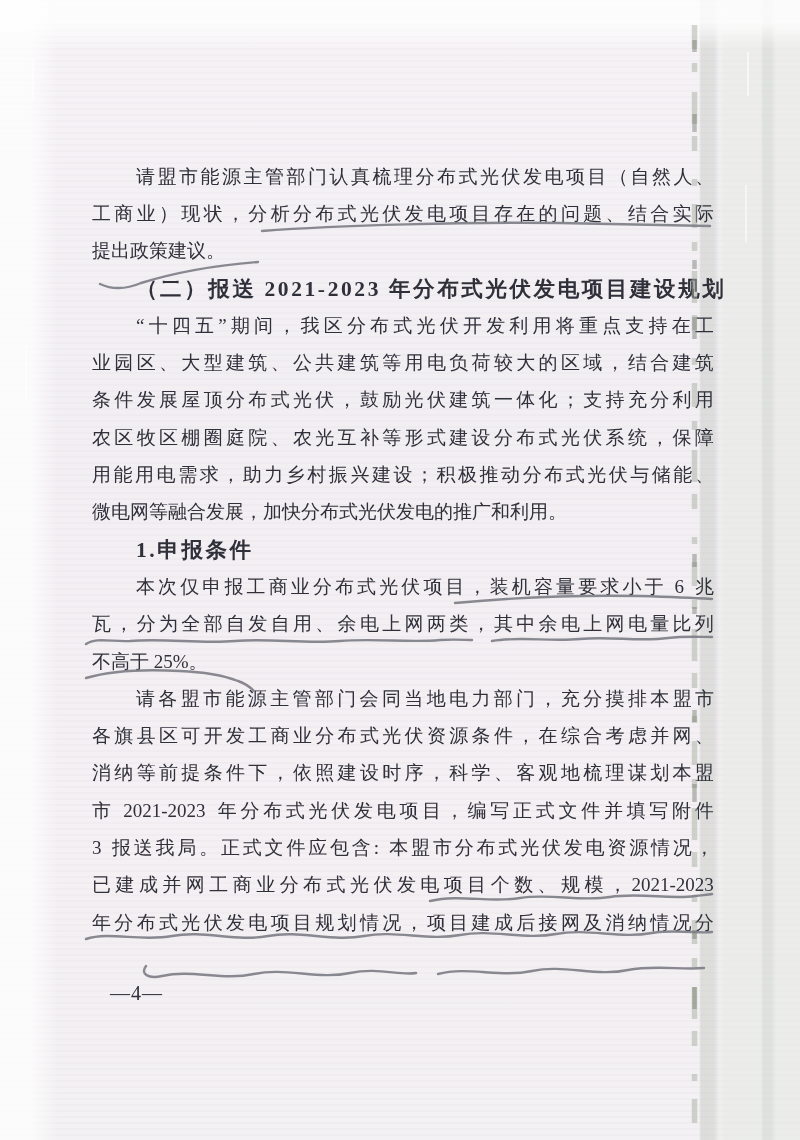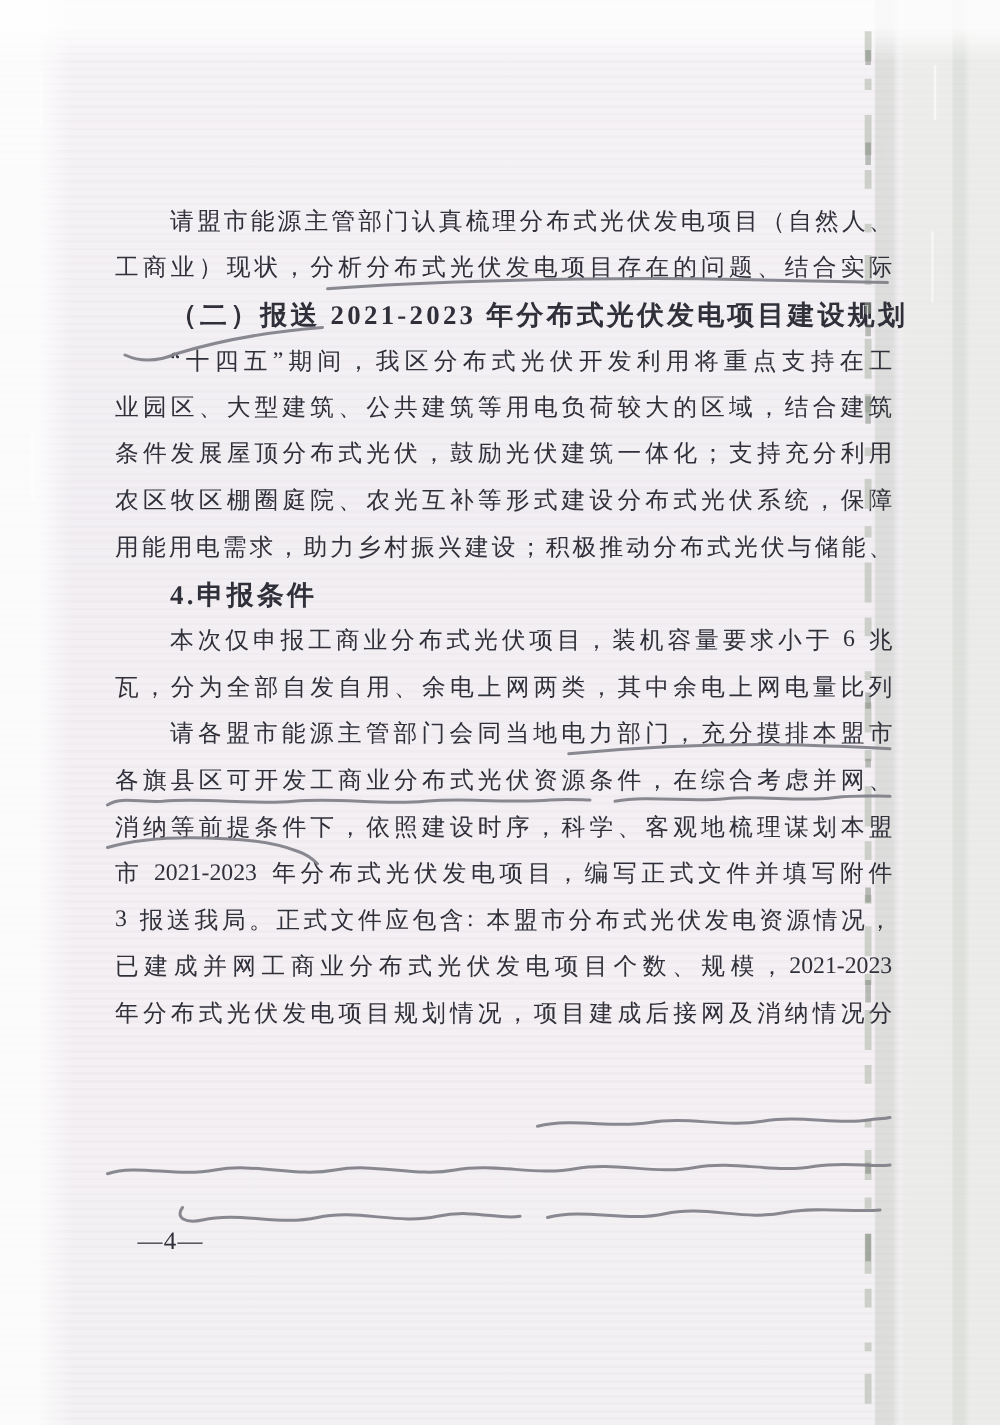--- a/index.html
+++ b/index.html
@@ -31,29 +31,32 @@
   .glare{stroke:#ffffff;}
 </style>
 </head>
 <body>
 
 <div class="page">
 
   <div class="doc" id="doc-lines">
       <div class="line fill indent"><span>请</span><span>盟</span><span>市</span><span>能</span><span>源</span><span>主</span><span>管</span><span>部</span><span>门</span><span>认</span><span>真</span><span>梳</span><span>理</span><span>分</span><span>布</span><span>式</span><span>光</span><span>伏</span><span>发</span><span>电</span><span>项</span><span>目</span><span>（</span><span>自</span><span>然</span><span>人</span><span>、</span></div>
       <div class="line fill"><span>工</span><span>商</span><span>业</span><span>）</span><span>现</span><span>状</span><span>，</span><span>分</span><span>析</span><span>分</span><span>布</span><span>式</span><span>光</span><span>伏</span><span>发</span><span>电</span><span>项</span><span>目</span><span>存</span><span>在</span><span>的</span><span>问</span><span>题</span><span>、</span><span>结</span><span>合</span><span>实</span><span>际</span></div>
+      <div class="line">提出政策建议。</div>
       <div class="line bold indent">（二）报送 2021-2023 年分布式光伏发电项目建设规划</div>
       <div class="line fill indent"><span>“</span><span>十</span><span>四</span><span>五</span><span>”</span><span>期</span><span>间</span><span>，</span><span>我</span><span>区</span><span>分</span><span>布</span><span>式</span><span>光</span><span>伏</span><span>开</span><span>发</span><span>利</span><span>用</span><span>将</span><span>重</span><span>点</span><span>支</span><span>持</span><span>在</span><span>工</span></div>
       <div class="line fill"><span>业</span><span>园</span><span>区</span><span>、</span><span>大</span><span>型</span><span>建</span><span>筑</span><span>、</span><span>公</span><span>共</span><span>建</span><span>筑</span><span>等</span><span>用</span><span>电</span><span>负</span><span>荷</span><span>较</span><span>大</span><span>的</span><span>区</span><span>域</span><span>，</span><span>结</span><span>合</span><span>建</span><span>筑</span></div>
       <div class="line fill"><span>条</span><span>件</span><span>发</span><span>展</span><span>屋</span><span>顶</span><span>分</span><span>布</span><span>式</span><span>光</span><span>伏</span><span>，</span><span>鼓</span><span>励</span><span>光</span><span>伏</span><span>建</span><span>筑</span><span>一</span><span>体</span><span>化</span><span>；</span><span>支</span><span>持</span><span>充</span><span>分</span><span>利</span><span>用</span></div>
       <div class="line fill"><span>农</span><span>区</span><span>牧</span><span>区</span><span>棚</span><span>圈</span><span>庭</span><span>院</span><span>、</span><span>农</span><span>光</span><span>互</span><span>补</span><span>等</span><span>形</span><span>式</span><span>建</span><span>设</span><span>分</span><span>布</span><span>式</span><span>光</span><span>伏</span><span>系</span><span>统</span><span>，</span><span>保</span><span>障</span></div>
       <div class="line fill"><span>用</span><span>能</span><span>用</span><span>电</span><span>需</span><span>求</span><span>，</span><span>助</span><span>力</span><span>乡</span><span>村</span><span>振</span><span>兴</span><span>建</span><span>设</span><span>；</span><span>积</span><span>极</span><span>推</span><span>动</span><span>分</span><span>布</span><span>式</span><span>光</span><span>伏</span><span>与</span><span>储</span><span>能</span><span>、</span></div>
-      <div class="line bold indent">4.申报条件</div>
+      <div class="line">微电网等融合发展，加快分布式光伏发电的推广和利用。</div>
+      <div class="line bold indent">1.申报条件</div>
       <div class="line fill indent"><span>本</span><span>次</span><span>仅</span><span>申</span><span>报</span><span>工</span><span>商</span><span>业</span><span>分</span><span>布</span><span>式</span><span>光</span><span>伏</span><span>项</span><span>目</span><span>，</span><span>装</span><span>机</span><span>容</span><span>量</span><span>要</span><span>求</span><span>小</span><span>于</span><span> </span><span>6</span><span> </span><span>兆</span></div>
       <div class="line fill"><span>瓦</span><span>，</span><span>分</span><span>为</span><span>全</span><span>部</span><span>自</span><span>发</span><span>自</span><span>用</span><span>、</span><span>余</span><span>电</span><span>上</span><span>网</span><span>两</span><span>类</span><span>，</span><span>其</span><span>中</span><span>余</span><span>电</span><span>上</span><span>网</span><span>电</span><span>量</span><span>比</span><span>列</span></div>
+      <div class="line">不高于 25%。</div>
       <div class="line fill indent"><span>请</span><span>各</span><span>盟</span><span>市</span><span>能</span><span>源</span><span>主</span><span>管</span><span>部</span><span>门</span><span>会</span><span>同</span><span>当</span><span>地</span><span>电</span><span>力</span><span>部</span><span>门</span><span>，</span><span>充</span><span>分</span><span>摸</span><span>排</span><span>本</span><span>盟</span><span>市</span></div>
       <div class="line fill"><span>各</span><span>旗</span><span>县</span><span>区</span><span>可</span><span>开</span><span>发</span><span>工</span><span>商</span><span>业</span><span>分</span><span>布</span><span>式</span><span>光</span><span>伏</span><span>资</span><span>源</span><span>条</span><span>件</span><span>，</span><span>在</span><span>综</span><span>合</span><span>考</span><span>虑</span><span>并</span><span>网</span><span>、</span></div>
       <div class="line fill"><span>消</span><span>纳</span><span>等</span><span>前</span><span>提</span><span>条</span><span>件</span><span>下</span><span>，</span><span>依</span><span>照</span><span>建</span><span>设</span><span>时</span><span>序</span><span>，</span><span>科</span><span>学</span><span>、</span><span>客</span><span>观</span><span>地</span><span>梳</span><span>理</span><span>谋</span><span>划</span><span>本</span><span>盟</span></div>
       <div class="line fill"><span>市</span><span> </span><span>2021-2023</span><span> </span><span>年</span><span>分</span><span>布</span><span>式</span><span>光</span><span>伏</span><span>发</span><span>电</span><span>项</span><span>目</span><span>，</span><span>编</span><span>写</span><span>正</span><span>式</span><span>文</span><span>件</span><span>并</span><span>填</span><span>写</span><span>附</span><span>件</span></div>
       <div class="line fill"><span>3</span><span> </span><span>报</span><span>送</span><span>我</span><span>局</span><span>。</span><span>正</span><span>式</span><span>文</span><span>件</span><span>应</span><span>包</span><span>含</span><span>:</span><span> </span><span>本</span><span>盟</span><span>市</span><span>分</span><span>布</span><span>式</span><span>光</span><span>伏</span><span>发</span><span>电</span><span>资</span><span>源</span><span>情</span><span>况</span><span>，</span></div>
       <div class="line fill"><span>已</span><span>建</span><span>成</span><span>并</span><span>网</span><span>工</span><span>商</span><span>业</span><span>分</span><span>布</span><span>式</span><span>光</span><span>伏</span><span>发</span><span>电</span><span>项</span><span>目</span><span>个</span><span>数</span><span>、</span><span>规</span><span>模</span><span>，</span><span>2021-2023</span></div>
       <div class="line fill"><span>年</span><span>分</span><span>布</span><span>式</span><span>光</span><span>伏</span><span>发</span><span>电</span><span>项</span><span>目</span><span>规</span><span>划</span><span>情</span><span>况</span><span>，</span><span>项</span><span>目</span><span>建</span><span>成</span><span>后</span><span>接</span><span>网</span><span>及</span><span>消</span><span>纳</span><span>情</span><span>况</span><span>分</span></div>
     </div>
 
   <div class="page-number">—4—</div>

